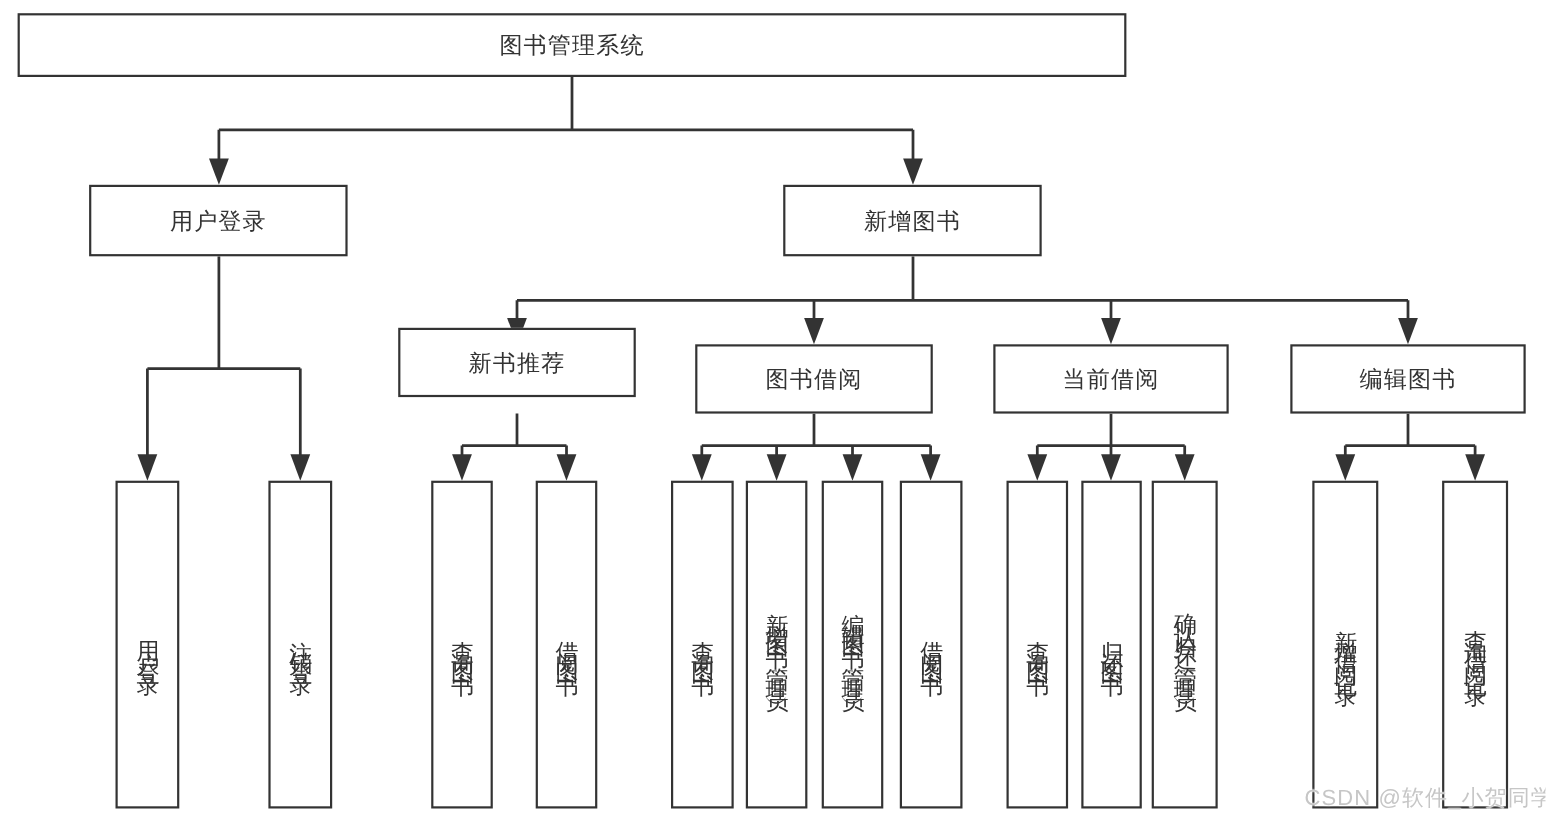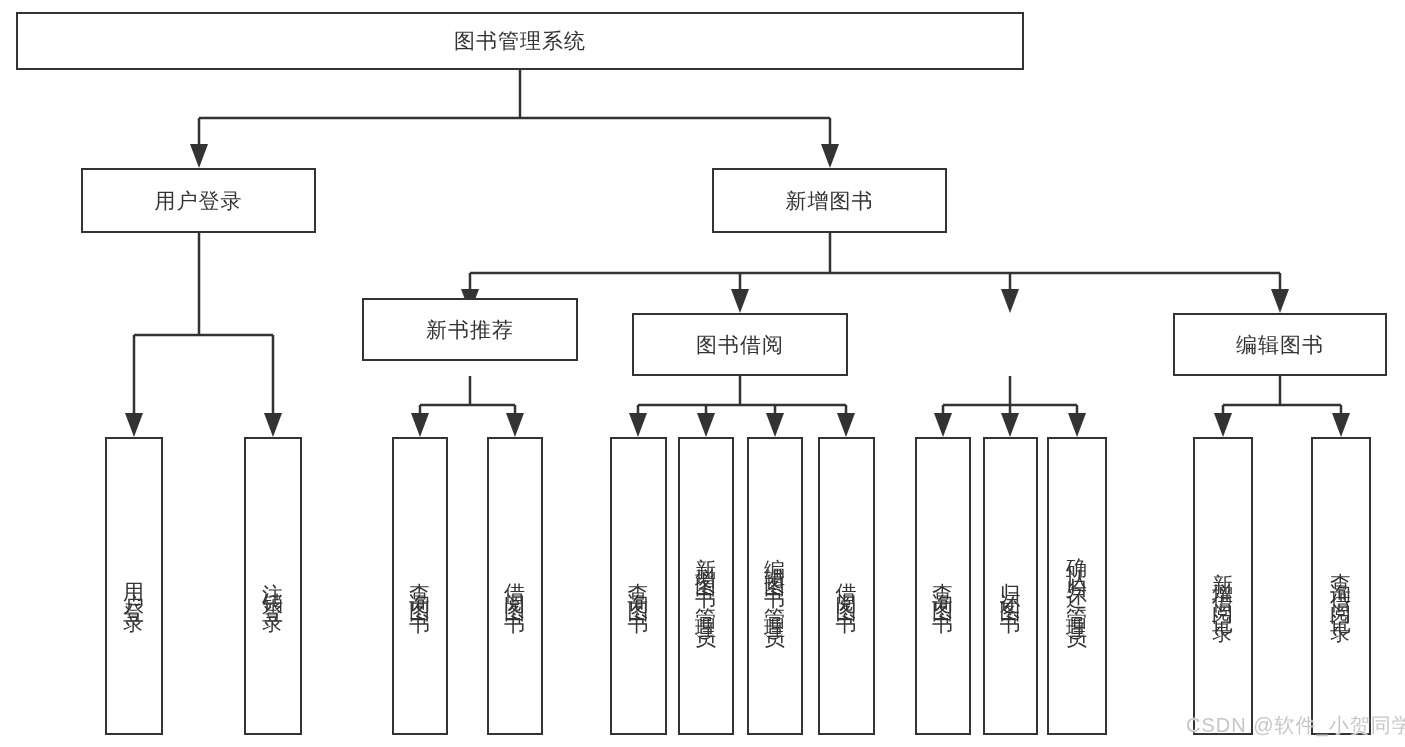--- a/index.html
+++ b/index.html
@@ -123,20 +123,23 @@
   <div class="box h" style="left:712px; top:168px; width:235px; height:65px;">
     <span class="label">新增图书</span>
   </div>
 
   <div class="box h" style="left:362px; top:298px; width:216px; height:63px;">
     <span class="label">新书推荐</span>
   </div>
   <div class="box h" style="left:632px; top:313px; width:216px; height:63px;">
     <span class="label">图书借阅</span>
   </div>
+  <div class="box h" style="left:903px; top:313px; width:214px; height:63px;">
+    <span class="label">当前借阅</span>
+  </div>
   <div class="box h" style="left:1173px; top:313px; width:214px; height:63px;">
     <span class="label">编辑图书</span>
   </div>
 
   <div class="box v" style="left:105px; top:437px; width:58px; height:298px;">
     <span class="label">用户登录</span>
   </div>
   <div class="box v" style="left:244px; top:437px; width:58px; height:298px;">
     <span class="label">注销登录</span>
   </div>

